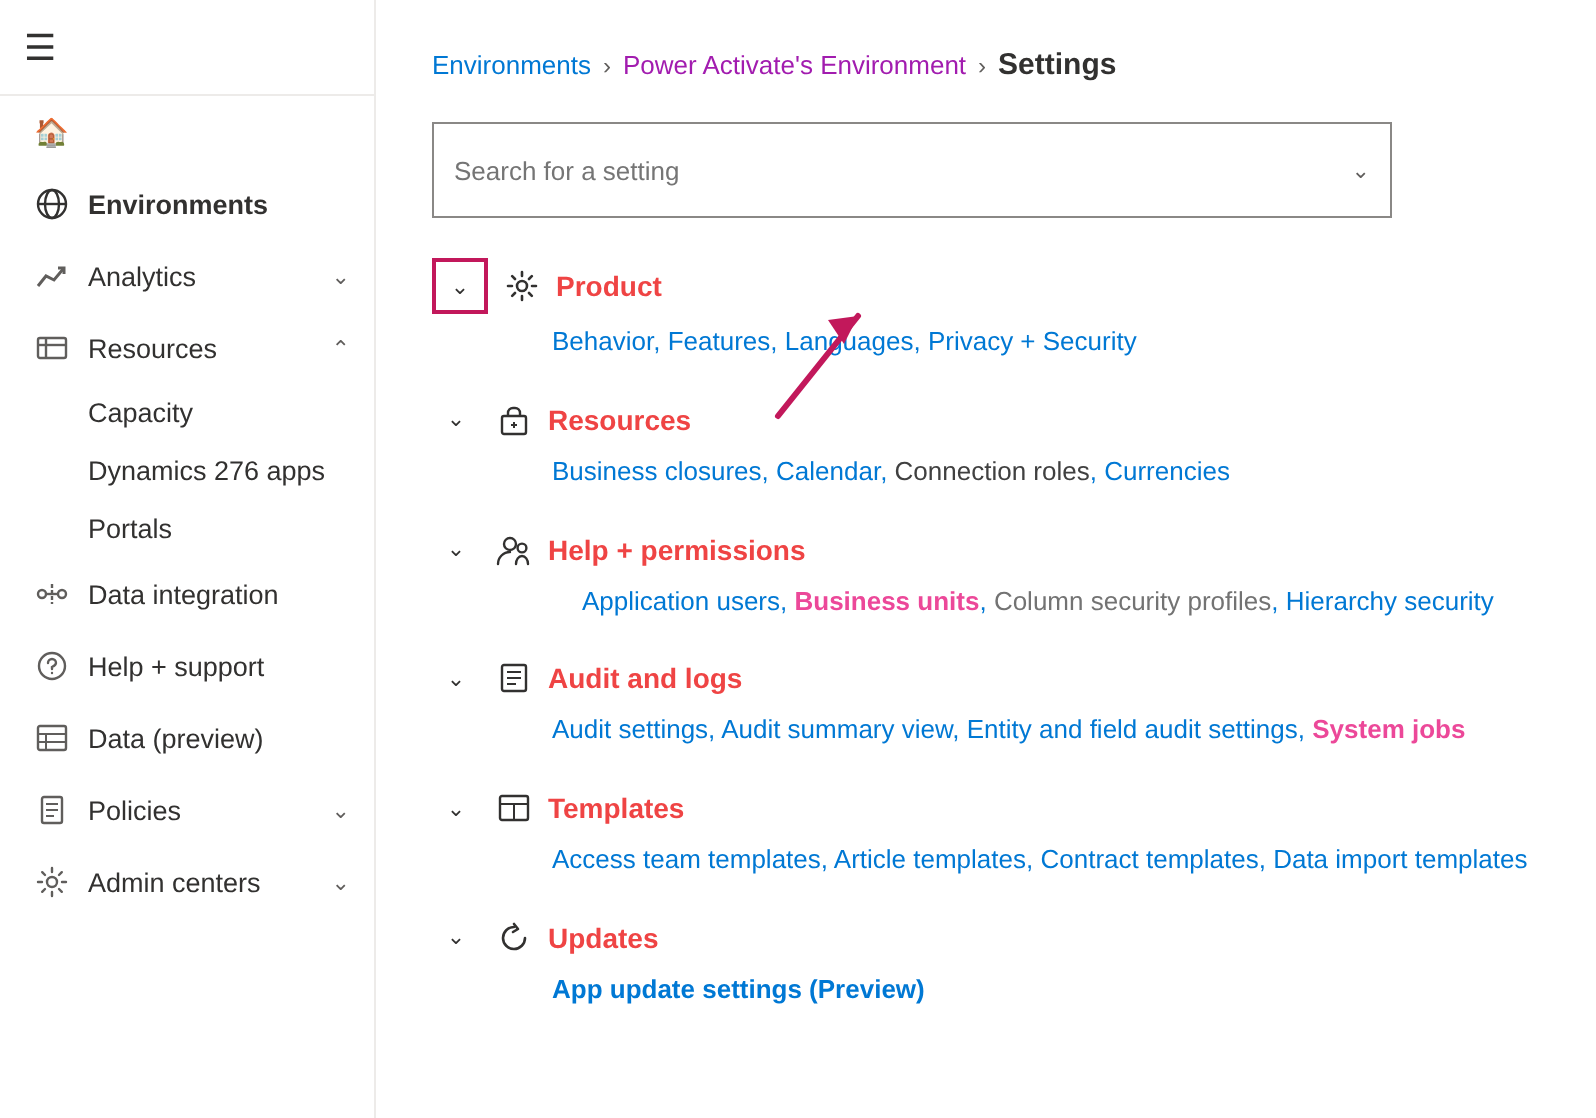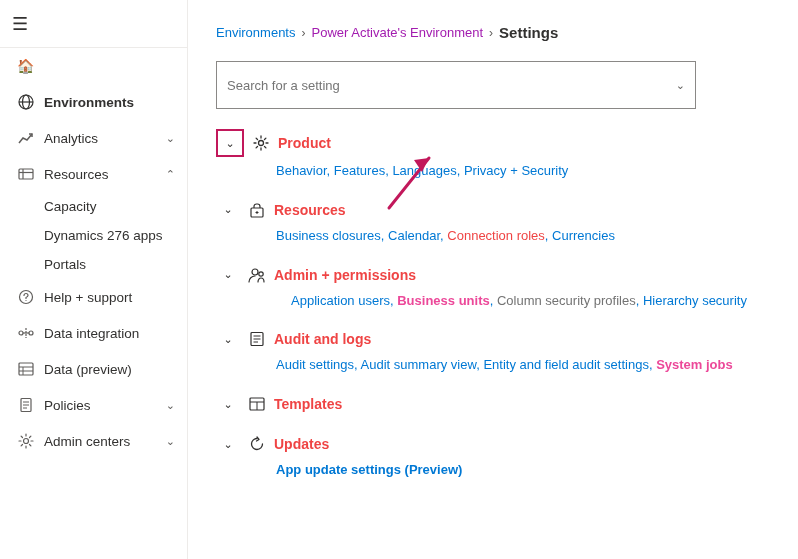--- a/index.html
+++ b/index.html
@@ -209,38 +209,38 @@
     <span>Dynamics 276 apps</span>
   </div>
 
   <div class="sidebar-sub-item">
     <span>Portals</span>
   </div>
 
   <div class="sidebar-item">
     <span class="icon">
       <svg width="16" height="16" viewBox="0 0 16 16" fill="none">
-        <circle cx="8" cy="8" r="6.5" stroke="#605e5c" stroke-width="1.2"></circle>
-        <path d="M6 6.5C6 5.4 6.9 4.5 8 4.5C9.1 4.5 10 5.4 10 6.5C10 7.5 9 8 8 8.5V9.5" stroke="#605e5c" stroke-width="1.2" stroke-linecap="round"></path>
-        <circle cx="8" cy="11.5" r="0.6" fill="#605e5c"></circle>
-      </svg>
-    </span>
-    <span class="label">Help + support</span>
-  </div>
-
-  <div class="sidebar-item">
-    <span class="icon">
-      <svg width="16" height="16" viewBox="0 0 16 16" fill="none">
         <circle cx="3" cy="8" r="2" stroke="#605e5c" stroke-width="1.2"></circle>
         <circle cx="13" cy="8" r="2" stroke="#605e5c" stroke-width="1.2"></circle>
         <line x1="5" y1="8" x2="11" y2="8" stroke="#605e5c" stroke-width="1.2"></line>
         <line x1="8" y1="3" x2="8" y2="13" stroke="#605e5c" stroke-width="1.2" stroke-dasharray="2,1"></line>
       </svg>
     </span>
     <span class="label">Data integration</span>
+  </div>
+
+  <div class="sidebar-item">
+    <span class="icon">
+      <svg width="16" height="16" viewBox="0 0 16 16" fill="none">
+        <circle cx="8" cy="8" r="6.5" stroke="#605e5c" stroke-width="1.2"></circle>
+        <path d="M6 6.5C6 5.4 6.9 4.5 8 4.5C9.1 4.5 10 5.4 10 6.5C10 7.5 9 8 8 8.5V9.5" stroke="#605e5c" stroke-width="1.2" stroke-linecap="round"></path>
+        <circle cx="8" cy="11.5" r="0.6" fill="#605e5c"></circle>
+      </svg>
+    </span>
+    <span class="label">Help + support</span>
   </div>
 
   <div class="sidebar-item">
     <span class="icon">
       <svg width="16" height="16" viewBox="0 0 16 16" fill="none">
         <rect x="1" y="2" width="14" height="12" rx="1" stroke="#605e5c" stroke-width="1.2" fill="none"></rect>
         <line x1="1" y1="6" x2="15" y2="6" stroke="#605e5c" stroke-width="1"></line>
         <line x1="1" y1="10" x2="15" y2="10" stroke="#605e5c" stroke-width="1"></line>
         <line x1="5" y1="6" x2="5" y2="14" stroke="#605e5c" stroke-width="1"></line>
       </svg>
@@ -311,36 +311,36 @@
         <svg width="16" height="16" viewBox="0 0 16 16" fill="none">
           <rect x="2" y="6" width="12" height="9" rx="1" stroke="#323130" stroke-width="1.2" fill="none"></rect>
           <path d="M5 6V4.5C5 3.1 6.1 2 7.5 2H8.5C9.9 2 11 3.1 11 4.5V6" stroke="#323130" stroke-width="1.2"></path>
           <line x1="8" y1="9" x2="8" y2="12" stroke="#323130" stroke-width="1"></line>
           <line x1="6.5" y1="10.5" x2="9.5" y2="10.5" stroke="#323130" stroke-width="1"></line>
         </svg>
       </span>
       <span class="section-title">Resources</span>
     </div>
     <div class="section-links">
-      <a href="#" style="color:#0078d4; text-decoration:none;">Business closures</a><span>, </span><a href="#" style="color:#0078d4; text-decoration:none;">Calendar</a><span>, </span><a href="#" style="color:#ef4444; text-decoration:none;">Connection roles</a><span>, </span><a href="#" style="color:#0078d4; text-decoration:none;">Currencies</a>
+      <a href="#" style="color:#0078d4; text-decoration:none;">Business closures</a><span>, </span><a href="#" style="color:#0078d4; text-decoration:none;">Calendar</a><span>, </span><a href="#" style="color:#404040; text-decoration:none;">Connection roles</a><span>, </span><a href="#" style="color:#0078d4; text-decoration:none;">Currencies</a>
     </div>
   </div>
 
   <div class="settings-section">
     <div class="section-header">
       <button class="section-chevron">⌄</button>
       <span class="section-icon">
         <svg width="18" height="16" viewBox="0 0 18 16" fill="none">
           <circle cx="7" cy="5" r="3" stroke="#323130" stroke-width="1.2"></circle>
           <path d="M1 15c0-3.3 2.7-6 6-6" stroke="#323130" stroke-width="1.2" stroke-linecap="round"></path>
           <circle cx="13" cy="7" r="2.2" stroke="#323130" stroke-width="1.2"></circle>
           <path d="M10 15c0-2.2 1.3-4 3-4s3 1.8 3 4" stroke="#323130" stroke-width="1.2" stroke-linecap="round"></path>
         </svg>
       </span>
-      <span class="section-title">Admin + permissions</span>
+      <span class="section-title">Help + permissions</span>
     </div>
     <div class="section-links">
       <a href="#" style="color:#0078d4; text-decoration:none;margin-left:15px;">Application users</a><span>, </span><a href="#" style="color:#ec4899; text-decoration:none;font-weight:bold;">Business units</a><span>, </span><a href="#" style="color:#737373; text-decoration:none;">Column security profiles</a><span>, </span><a href="#" style="color:#0078d4; text-decoration:none;">Hierarchy security</a>
     </div>
   </div>
 
   <div class="settings-section">
     <div class="section-header">
       <button class="section-chevron">⌄</button>
       <span class="section-icon">
@@ -363,20 +363,23 @@
       <button class="section-chevron">⌄</button>
       <span class="section-icon">
         <svg width="16" height="16" viewBox="0 0 16 16" fill="none">
           <rect x="1" y="2" width="14" height="12" rx="1" stroke="#323130" stroke-width="1.2"></rect>
           <line x1="1" y1="6" x2="15" y2="6" stroke="#323130" stroke-width="1"></line>
           <line x1="8" y1="6" x2="8" y2="14" stroke="#323130" stroke-width="1"></line>
         </svg>
       </span>
       <span class="section-title">Templates</span>
     </div>
+    <div class="section-links">
+      <a href="#" style="color:#0078d4; text-decoration:none;">Access team templates</a><span>, </span><a href="#" style="color:#0078d4; text-decoration:none;">Article templates</a><span>, </span><a href="#" style="color:#0078d4; text-decoration:none;">Contract templates</a><span>, </span><a href="#" style="color:#0078d4; text-decoration:none;">Data import templates</a>
+    </div>
   </div>
 
   <div class="settings-section">
     <div class="section-header">
       <button class="section-chevron">⌄</button>
       <span class="section-icon">
         <svg width="16" height="16" viewBox="0 0 16 16" fill="none">
           <path d="M13.5 8A5.5 5.5 0 1 1 8 2.5" stroke="#323130" stroke-width="1.3" stroke-linecap="round"></path>
           <polyline points="8,1 10,3.5 7.5,5" stroke="#323130" stroke-width="1.3" stroke-linecap="round" stroke-linejoin="round" fill="none"></polyline>
         </svg>

